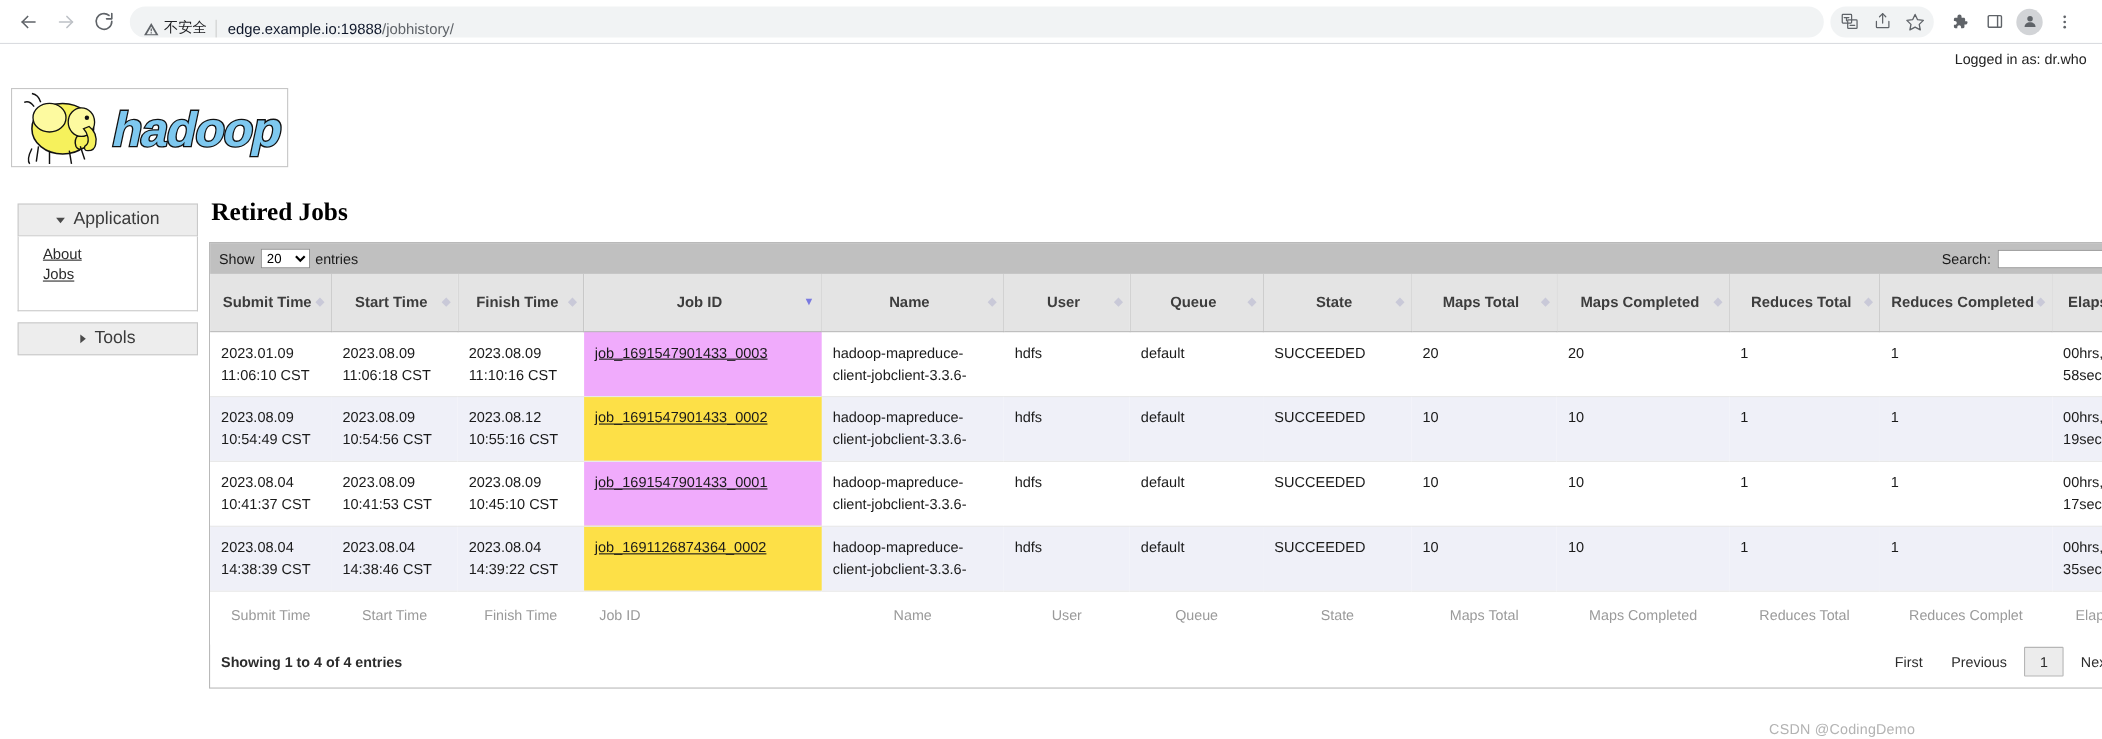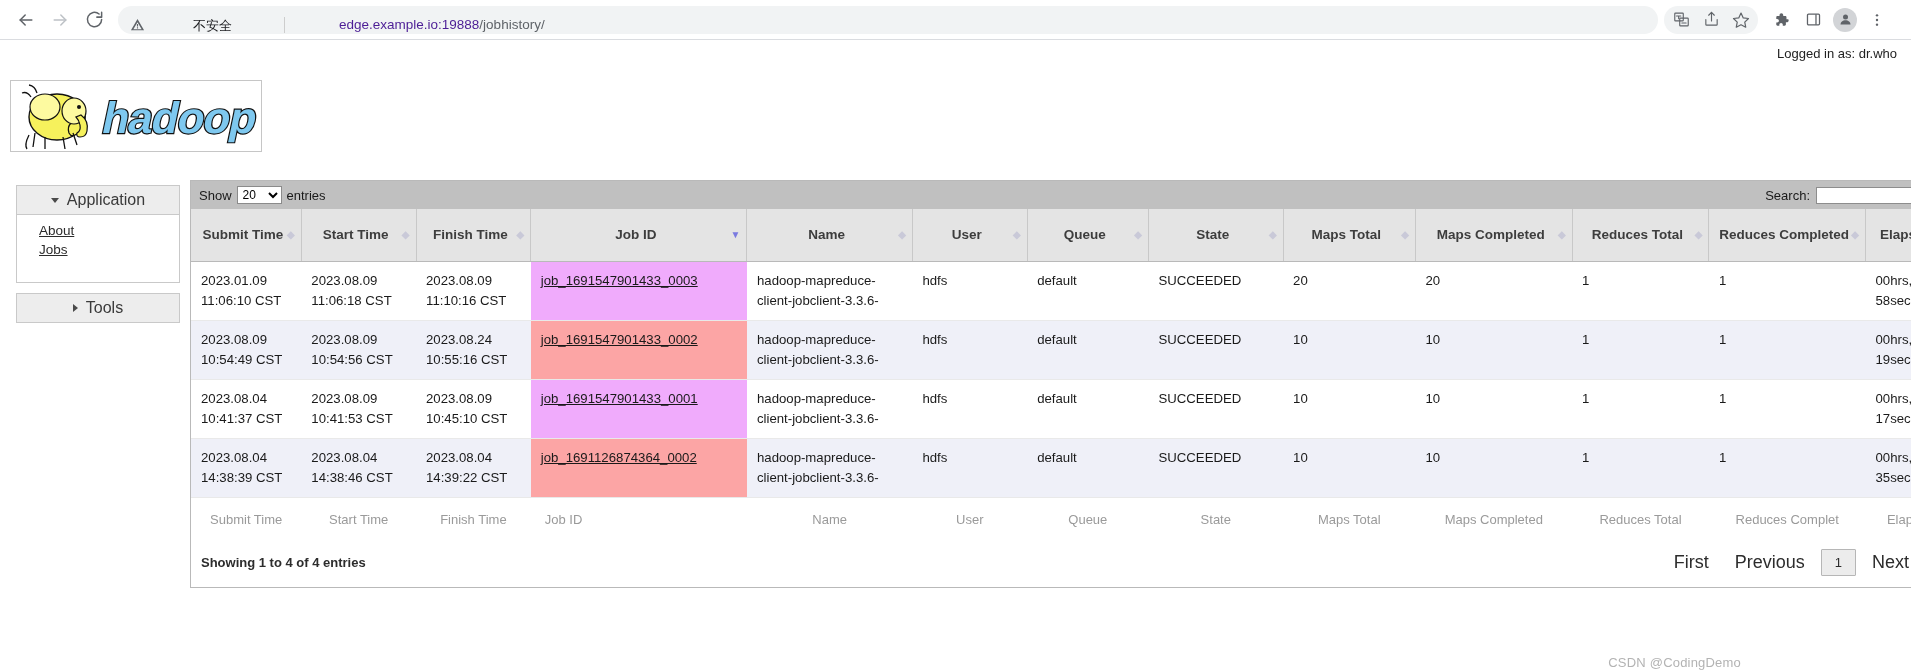--- a/index.html
+++ b/index.html
@@ -33,39 +33,38 @@
   .nav-btn svg { display: block; }
 
   .omnibox {
     flex: 1;
     height: 28px;
     margin-left: 8px;
     margin-right: 6px;
     background: #f1f3f4;
     border-radius: 14px;
     display: flex;
-    align-items: flex-start;
-    padding: 11px 12px;
+    align-items: flex-end;
+    padding: 0 12px;
     font-size: 13.5px;
     color: #202124;
     max-width: 1540px;
-    gap: 44px;
   }
   .warn-icon { color: #5f6368; margin-right: 4px; display:flex; align-items:center;}
   .not-secure {
     color: #202124;
     font-size: 13px;
     margin-right: 8px;
     white-space: nowrap;
   }
   .omni-divider {
     width: 1px; height: 16px; background: #cdcdcd; margin-right: 10px;
   }
   .url-text { color: #202124; font-size: 13.5px; white-space: nowrap; }
-  .url-text .host { color: #4c1d95; }
+  .url-text .host { color: #0f172a; }
   .url-text .rest { color: #5f6368; }
 
   .toolbar-icons { display: flex; align-items: center; gap: 2px; }
   .tb-icon {
     width: 30px; height: 30px;
     display: flex; align-items: center; justify-content: center;
     color: #5f6368;
   }
   .tb-group {
     display:flex; align-items:center;
@@ -252,21 +251,21 @@
     padding: 9px 10px;
     vertical-align: top;
     color: #1a1a1a;
     font-size: 13.2px;
     line-height: 20px;
     border-bottom: 1px solid #e9e9e9;
   }
   tbody tr.odd { background: #ffffff; }
   tbody tr.even { background: #eff0f8; }
   tbody tr.odd td.sorted { background: #f0abfc; }
-  tbody tr.even td.sorted { background: #fca5a5; }
+  tbody tr.even td.sorted { background: #fde047; }
 
   .joblink {
     color: #1a1a1a;
     text-decoration: underline;
   }
 
   table.dt tfoot th {
     background: #fff;
     color: #9a9a9a;
     font-weight: normal;
@@ -285,21 +284,21 @@
     justify-content: space-between;
     padding: 2px 8px 10px 8px;
     font-size: 13px;
     color: #2c2c2c;
   }
   .dt-info { padding-left: 2px; font-weight: bold; }
   .dt-paginate { display: flex; align-items: center; gap: 6px; }
   .pg-btn {
     padding: 4px 10px;
     color: #2c2c2c;
-    font-size: 18px;
+    font-size: 13px;
     text-align: center;
   }
   .pg-num {
     padding: 5px 13px;
     border: 1px solid #b6b6b6;
     background: #ececec;
     color: #2c2c2c;
     font-size: 13px;
     border-radius: 1px;
   }
@@ -460,20 +459,21 @@
     <div class="panel-gap"></div>
     <div>
       <div class="panel-head">
         <span class="caret-right"></span>
         <span>Tools</span>
       </div>
     </div>
   </div>
 
   <div class="main">
+    <h2 class="section-title">Retired Jobs</h2>
 
     <div class="datatable-wrap">
 
       <div class="dt-toolbar">
         <div class="dt-length">
           <span>Show</span>
           <select class="dt-select">
             <option selected="">20</option>
             <option>40</option>
             <option>60</option>
@@ -533,21 +533,21 @@
             <td class="al">SUCCEEDED</td>
             <td class="al">20</td>
             <td class="al">20</td>
             <td class="al">1</td>
             <td class="al">1</td>
             <td class="al">00hrs, 03mins, 58sec</td>
           </tr>
           <tr class="even">
             <td class="al">2023.08.09 10:54:49 CST</td>
             <td class="al">2023.08.09 10:54:56 CST</td>
-            <td class="al">2023.08.24 10:55:16 CST</td>
+            <td class="al">2023.08.12 10:55:16 CST</td>
             <td class="al sorted"><a class="joblink" href="#">job_1691547901433_0002</a></td>
             <td class="al">hadoop-mapreduce-client-jobclient-3.3.6-</td>
             <td class="al">hdfs</td>
             <td class="al">default</td>
             <td class="al">SUCCEEDED</td>
             <td class="al">10</td>
             <td class="al">10</td>
             <td class="al">1</td>
             <td class="al">1</td>
             <td class="al">00hrs, 00mins, 19sec</td>

